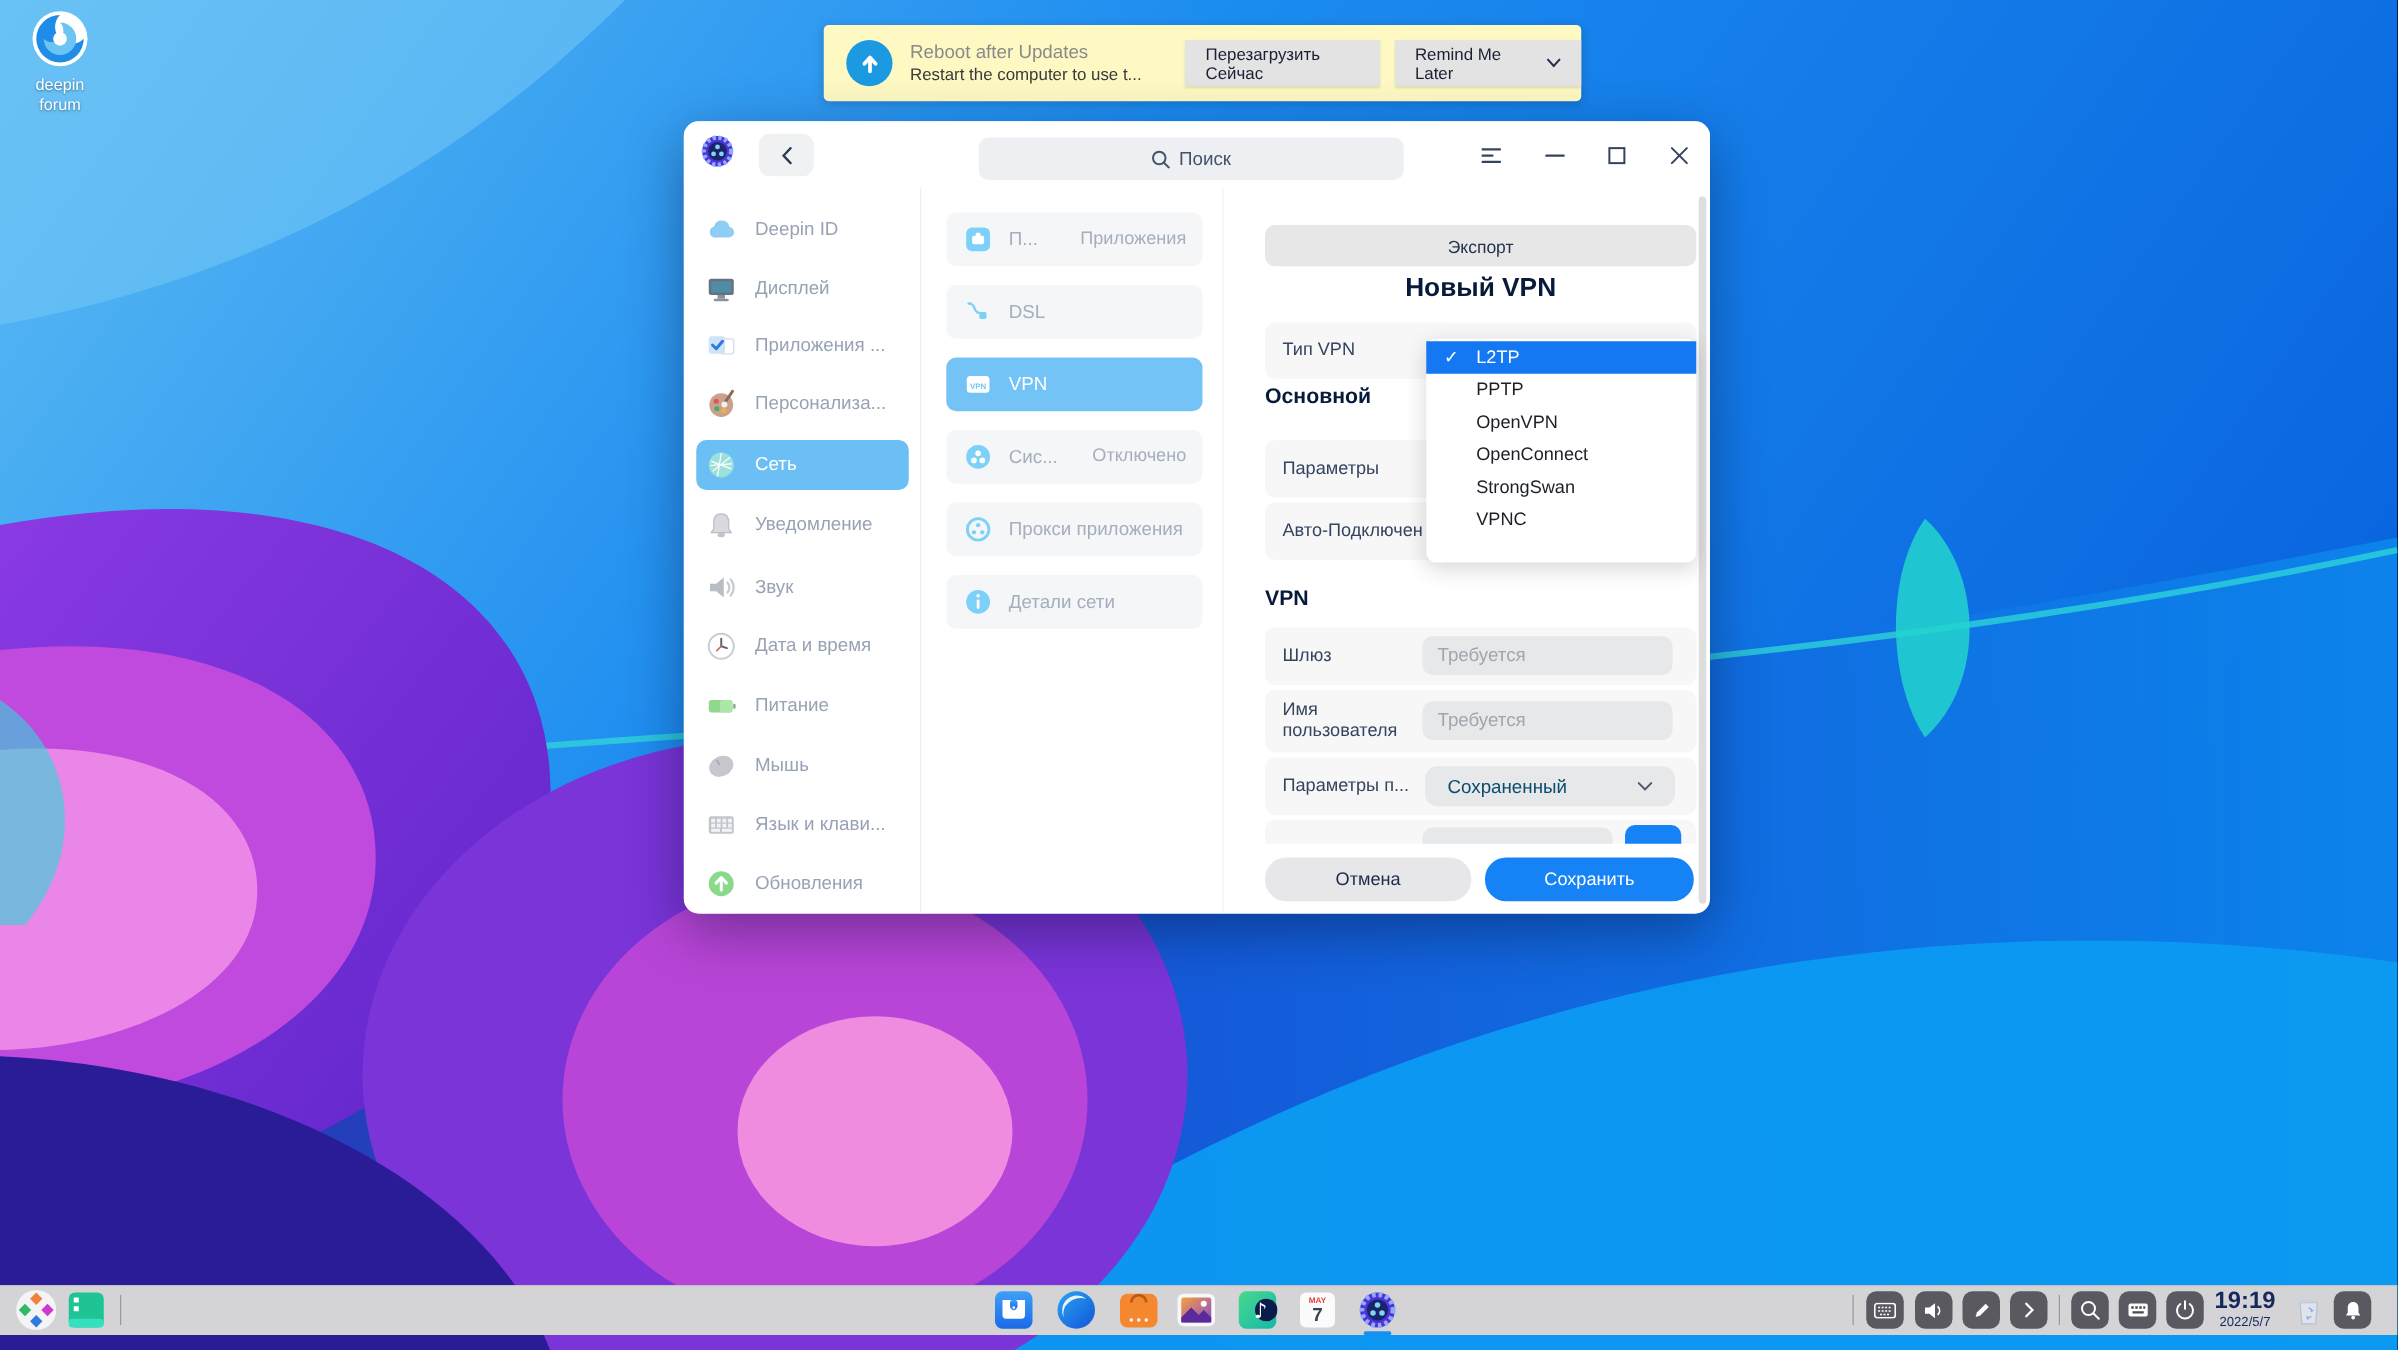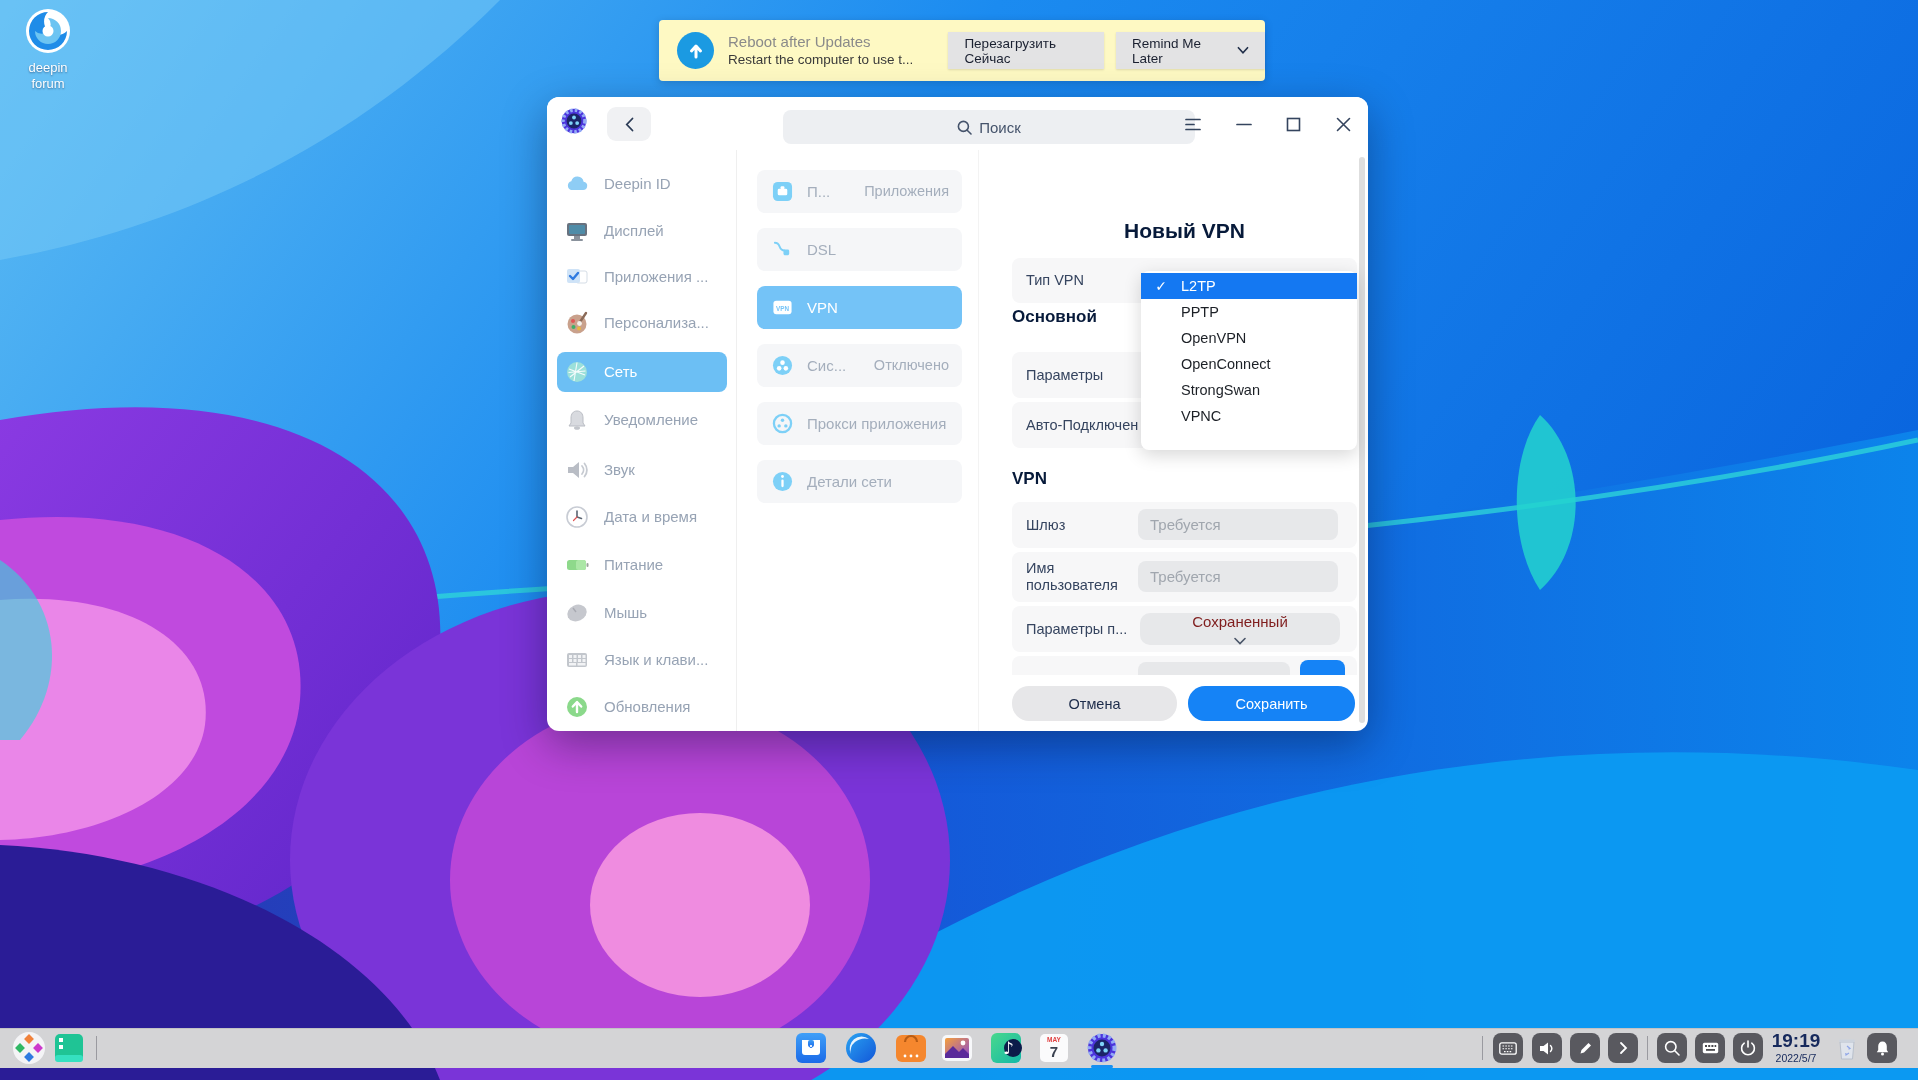--- a/index.html
+++ b/index.html
@@ -25,21 +25,21 @@
     display:flex;align-items:center;justify-content:center;padding:0 16px;box-shadow:0 1px 2px rgba(0,0,0,.12);}
   .notif-btn.restart{margin-left:10px;width:135px;}
   .notif-btn.remind{margin-left:12px;width:128px;gap:10px;}
 
   
   .window{left:547px;top:97px;width:821px;height:634px;background:#fff;border-radius:12px;
     overflow:hidden;box-shadow:0 14px 44px rgba(0,10,40,.38);}
   .titlebar{position:absolute;left:0;top:0;width:100%;height:53px;background:#fff;}
   .back-btn{left:60px;top:10px;width:44px;height:34px;background:#f0f1f3;border-radius:9px;
     display:flex;align-items:center;justify-content:center;}
-  .searchbox{left:236px;top:13px;width:412px;height:34px;background:#edeff2;border-radius:8px;
+  .searchbox{left:236px;top:13px;width:340px;height:34px;background:#edeff2;border-radius:8px;
     display:flex;align-items:center;justify-content:center;gap:7px;color:#45536b;font-size:15px;}
   .winctl{top:13px;width:30px;height:28px;display:flex;align-items:center;justify-content:center;}
 
   
   .sidebar-item{left:10px;width:170px;height:40px;border-radius:8px;color:#97a3b4;font-size:15px;}
   .sidebar-item .icon{position:absolute;left:7px;top:7px;width:26px;height:26px;}
   .sidebar-item .lbl{position:absolute;left:47px;top:0;line-height:40px;white-space:nowrap;}
   .sidebar-item.sel{background:#6cbff4;color:#fff;}
   .side-divider{left:189px;top:53px;width:1px;height:581px;background:#efefef;}
 
@@ -56,21 +56,21 @@
   .export-btn{left:465px;top:83px;width:345px;height:33px;background:#e7e7e8;border-radius:8px;
     color:#26334c;font-size:14px;display:flex;align-items:center;justify-content:center;}
   .panel-title{left:465px;top:122px;width:345px;text-align:center;font-size:21px;font-weight:bold;color:#071a3a;}
   .form-row{left:465px;width:345px;background:#f7f7f8;border-radius:8px;color:#35445f;font-size:14.5px;}
   .form-row .flabel{position:absolute;left:14px;top:0;bottom:0;display:flex;align-items:center;line-height:17px;}
   .sect{left:465px;font-size:17px;font-weight:bold;color:#071a3a;}
   .finput{position:absolute;background:#e7e8ea;border:none;border-radius:8px;font-size:15px;
     color:#333;padding:0 12px;font-family:"Liberation Sans",sans-serif;outline:none;box-sizing:border-box;}
   .finput::placeholder{color:#a0a6ae;}
   .fselect{position:absolute;background:#e7e8ea;border-radius:10px;display:flex;align-items:center;
-    justify-content:space-between;padding:0 18px;font-size:15px;color:#7f1d1d;box-sizing:border-box;flex-direction:column;}
+    justify-content:space-between;padding:0 18px;font-size:15px;color:#0c4a6e;box-sizing:border-box;}
   .footer-btn{top:589px;height:35px;border-radius:17px;font-size:14.5px;display:flex;
     align-items:center;justify-content:center;}
   .cancel{left:465px;width:165px;background:#e7e7e9;color:#1c2b4a;}
   .save{left:641px;width:167px;background:#1583f6;color:#fff;}
   .vscroll{left:812px;top:60px;width:6px;height:566px;background:#dedede;border-radius:3px;}
 
   
   .dropdown{left:594px;top:174px;width:216px;height:179px;background:#fff;border-radius:8px;
     box-shadow:0 5px 18px rgba(0,0,0,.16);padding-top:2px;box-sizing:border-box;}
   .opt{height:26px;display:flex;align-items:center;font-size:14.5px;color:#1c2026;}
@@ -352,20 +352,21 @@
     <div class="abs mid-row" style="top:363px;">
       <svg class="icon" viewBox="0 0 22 22">
           <circle cx="11" cy="11" r="10" fill="#7dd0f7"></circle>
           <rect x="9.8" y="9" width="2.4" height="8" rx="1.2" fill="#fff"></rect>
           <circle cx="11" cy="5.8" r="1.5" fill="#fff"></circle>
         </svg>
       <span class="lbl">Детали сети</span>
     </div>
     <div class="abs mid-divider"></div>
 
+    <div class="abs export-btn">Экспорт</div>
     <div class="abs panel-title">Новый VPN</div>
 
     <div class="abs form-row" style="top:161px;height:45px;">
       <span class="flabel">Тип VPN</span>
     </div>
 
     <div class="abs sect" style="top:210px;">Основной</div>
 
     <div class="abs form-row" style="top:255px;height:46px;">
       <span class="flabel">Параметры</span>

